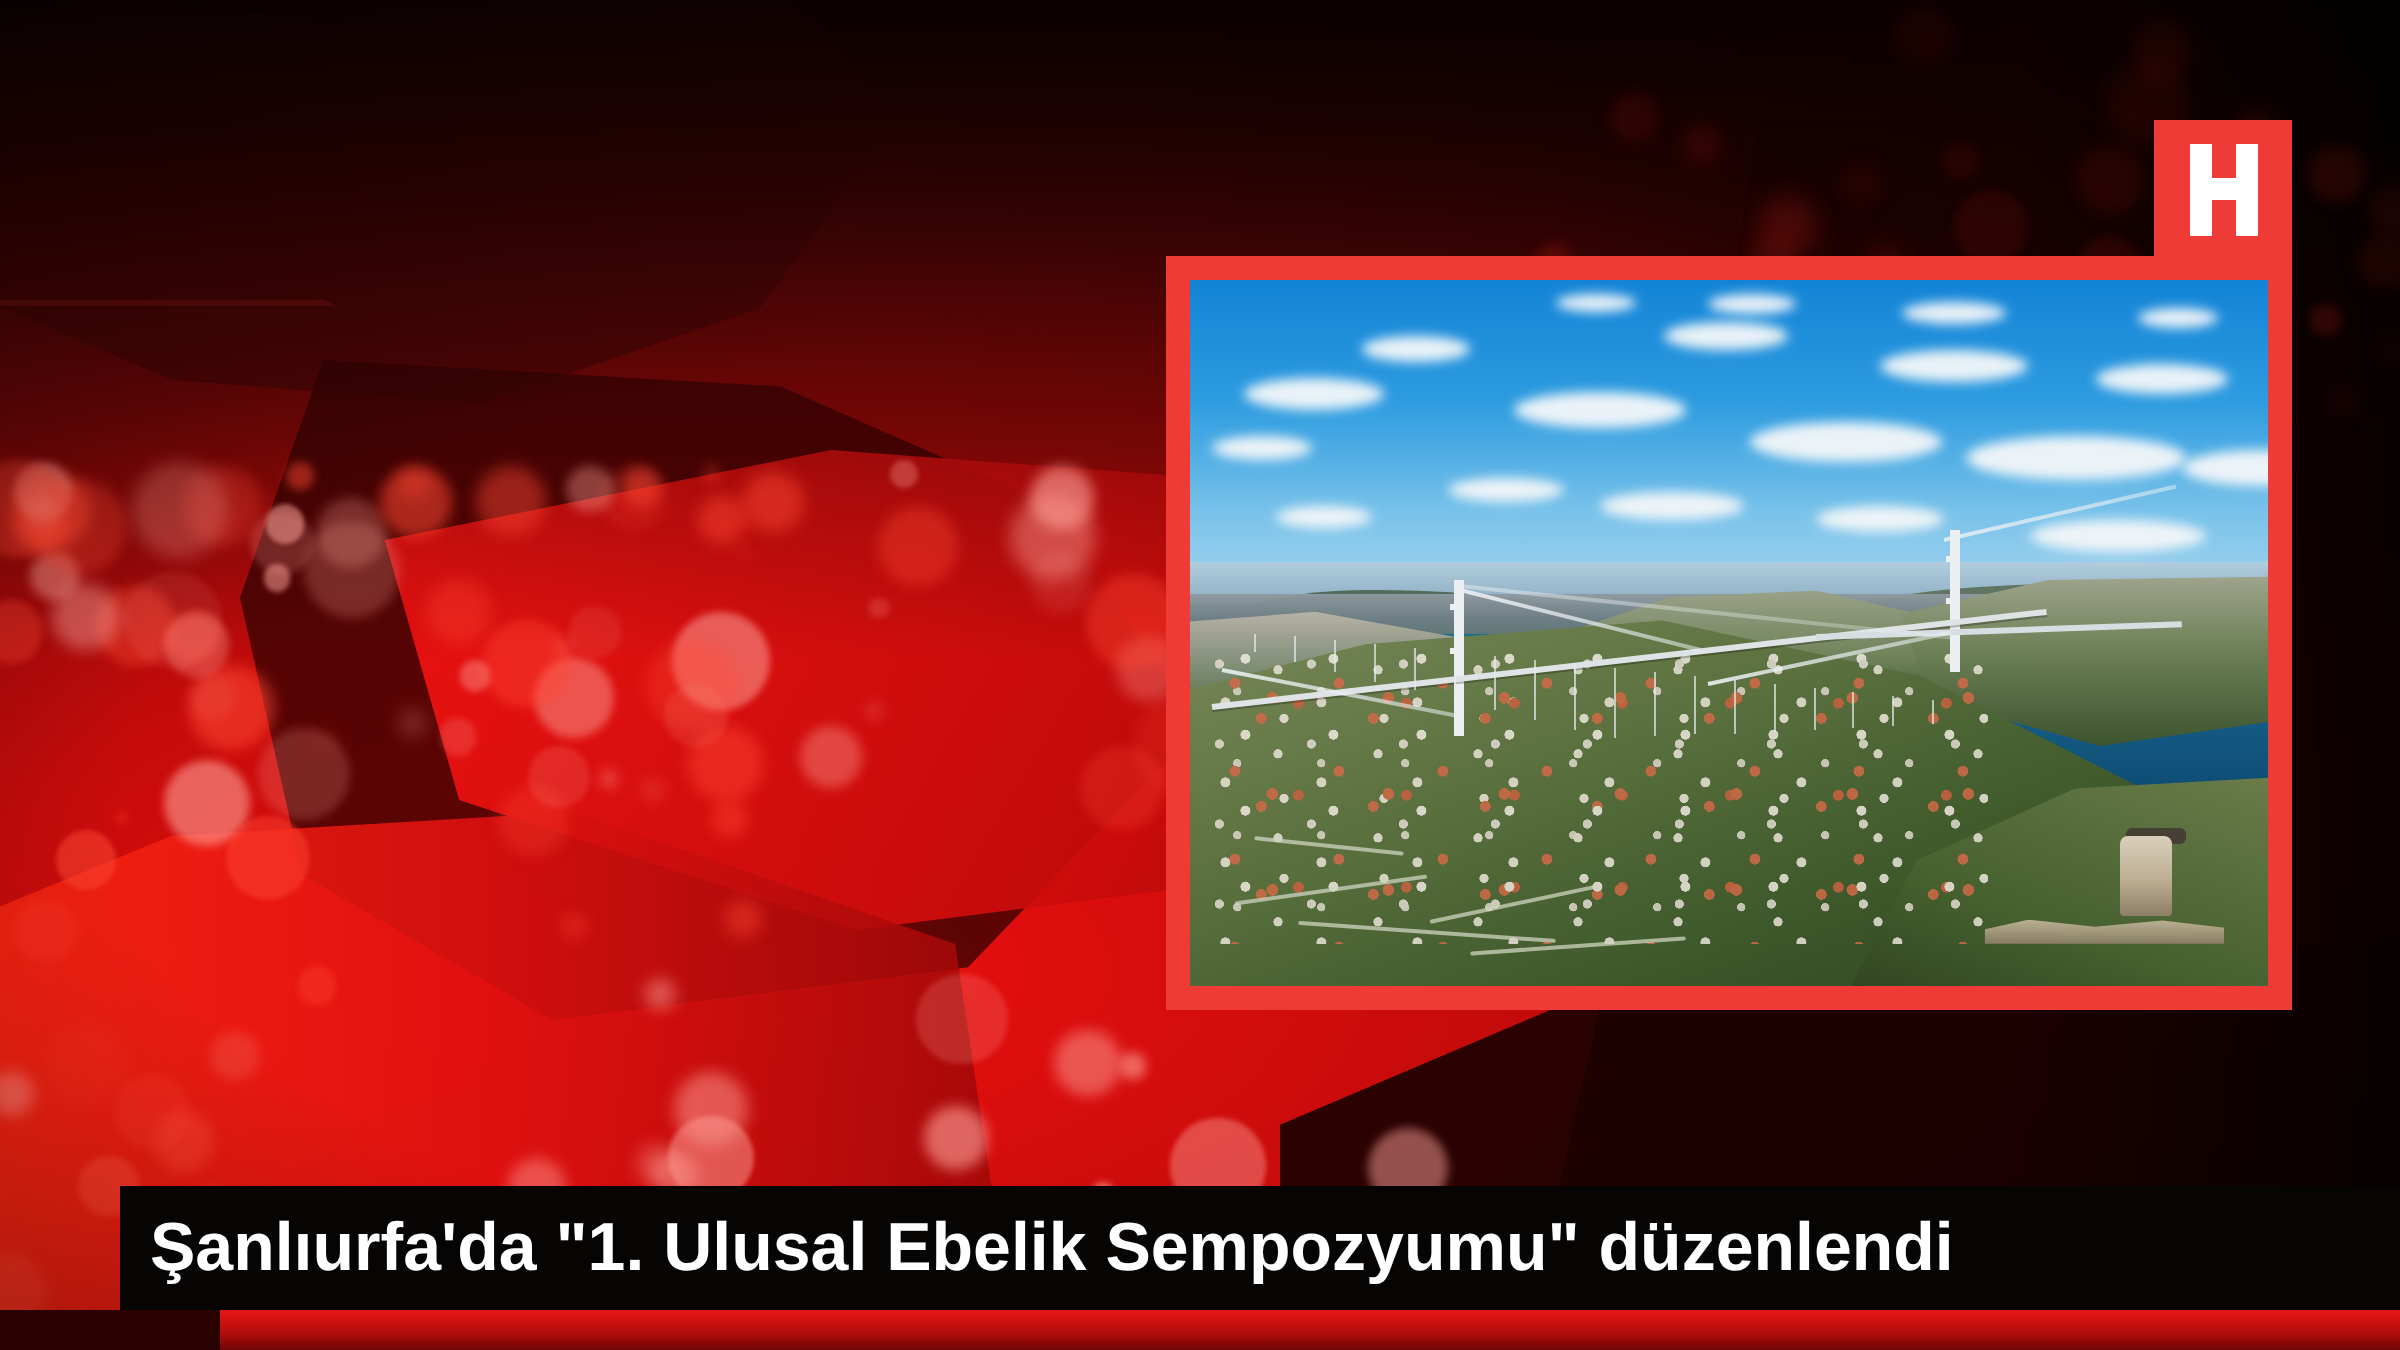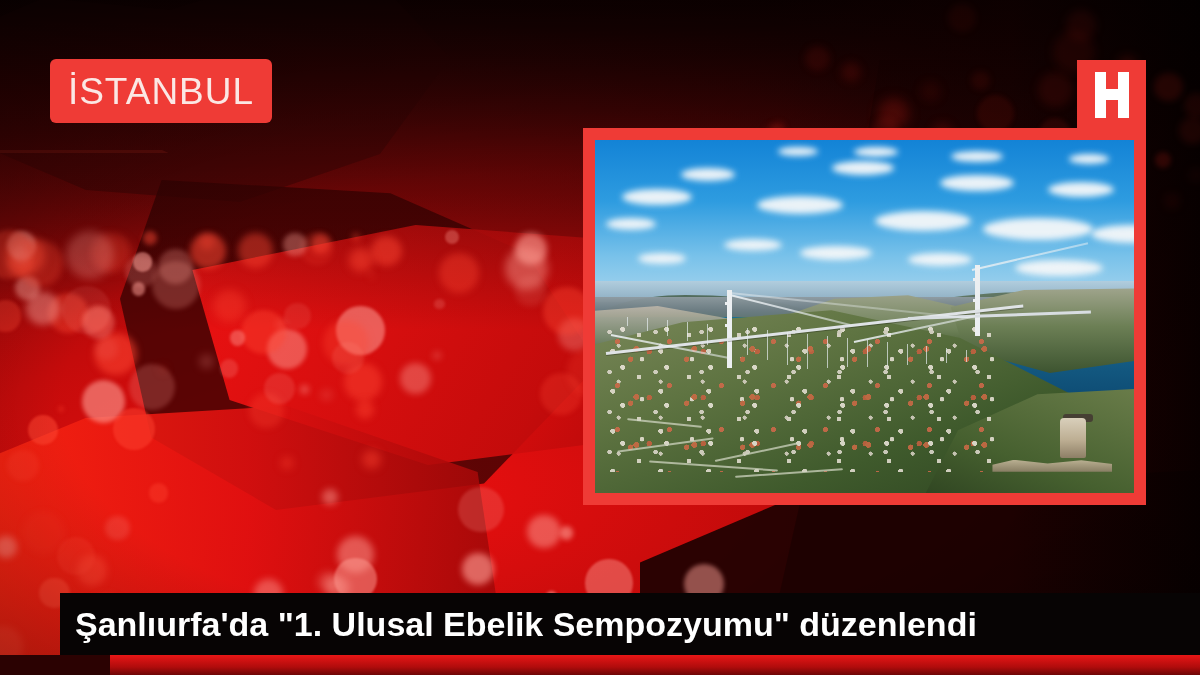--- a/index.html
+++ b/index.html
@@ -425,23 +425,20 @@
       <div class="bokeh" style="left: 976.517px; top: 95.0153px; width: 37.444px; height: 37.444px; background: rgba(200, 30, 20, 0.165); filter: blur(2.21272px);"></div>
       <div class="bokeh" style="left: 1053.26px; top: 30.7466px; width: 41.9202px; height: 41.9202px; background: rgba(200, 30, 20, 0.173); filter: blur(4.74905px);"></div>
       <div class="bokeh" style="left: 1131.31px; top: 115.975px; width: 9.30826px; height: 9.30826px; background: rgba(200, 30, 20, 0.153); filter: blur(2.20522px);"></div>
       <div class="bokeh" style="left: 1119.18px; top: 55.9815px; width: 17.3007px; height: 17.3007px; background: rgba(200, 30, 20, 0.35); filter: blur(5.56422px);"></div>
       <div class="bokeh" style="left: 1154.96px; top: 152.059px; width: 16.2646px; height: 16.2646px; background: rgba(200, 30, 20, 0.298); filter: blur(2.39599px);"></div>
       <div class="bokeh" style="left: 1154.45px; top: 72.6215px; width: 28.2837px; height: 28.2837px; background: rgba(200, 30, 20, 0.27); filter: blur(3.45592px);"></div>
       <div class="bokeh" style="left: 955.45px; top: 160.507px; width: 41.5593px; height: 41.5593px; background: rgba(200, 30, 20, 0.25); filter: blur(2.72372px);"></div>
     </div>
   <div class="bg-vignette"></div>
 
-  <div class="city-badge">
-    <span>İSTANBUL</span>
-  </div>
 
   <div class="photo-card">
     <div class="photo">
       <div class="ph-sky"></div>
       <div id="cloud-layer">
           <div class="cloud" style="left: 5%; top: 14%; width: 70px; height: 16px;"></div>
           <div class="cloud" style="left: 16%; top: 8%; width: 54px; height: 13px;"></div>
           <div class="cloud" style="left: 30%; top: 16%; width: 86px; height: 18px;"></div>
           <div class="cloud" style="left: 44%; top: 6%; width: 62px; height: 14px;"></div>
           <div class="cloud" style="left: 52%; top: 20%; width: 96px; height: 20px;"></div>

